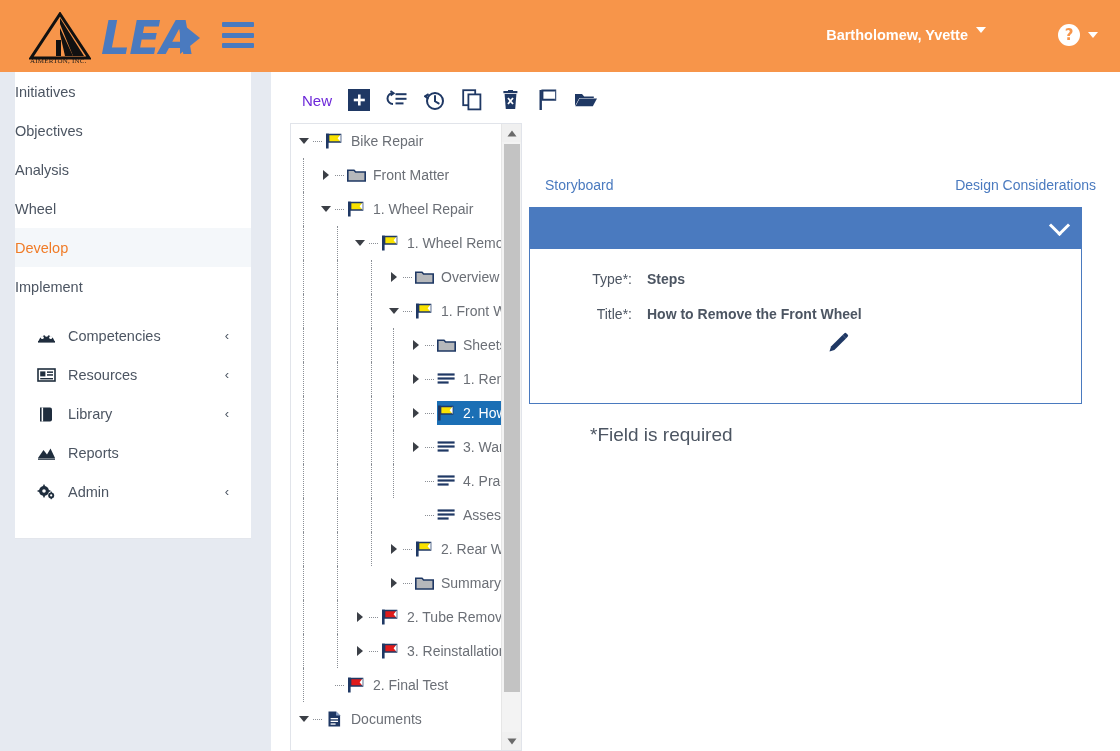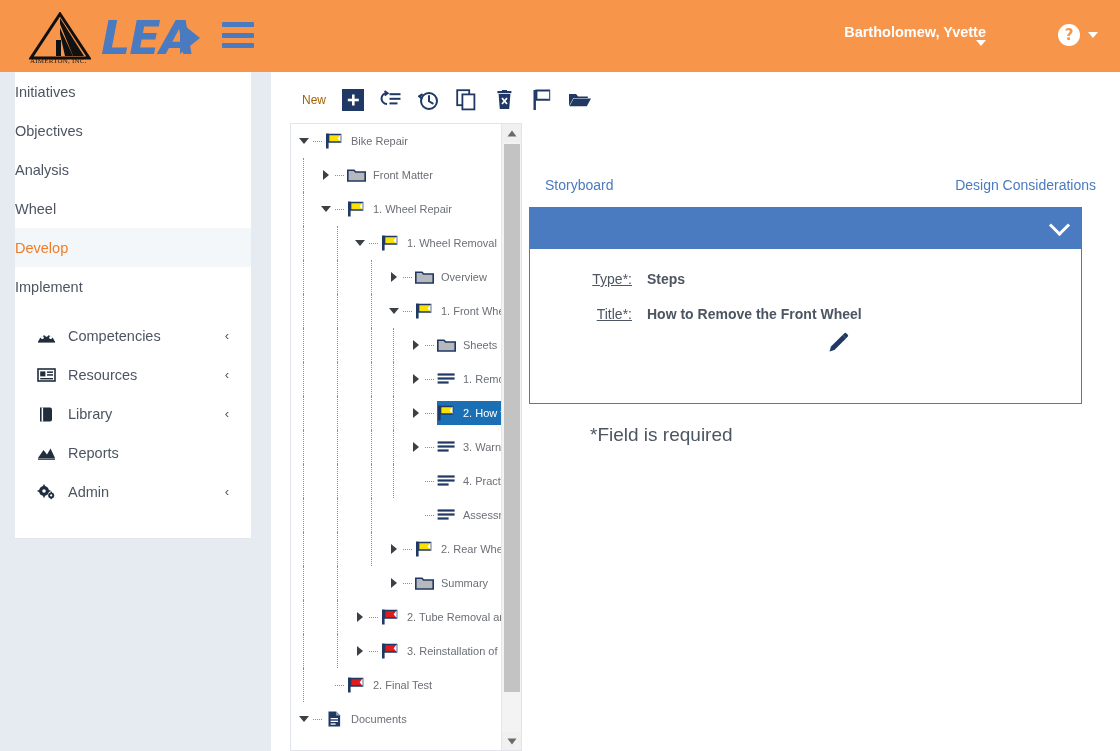--- a/index.html
+++ b/index.html
@@ -52,21 +52,21 @@
     cursor: pointer;
   }
   .hamburger span { display: block; height: 5px; background: #4a7abf; border-radius: 1px; }
 
   .header-right {
     margin-left: auto; display: flex; align-items: center;
     margin-right: 22px; margin-bottom: 2px;
   }
   .user-menu {
     color: #ffffff; font-weight: 700; font-size: 14.5px;
-    display: flex; align-items: flex-end; cursor: pointer; flex-direction: column;
+    display: flex; align-items: flex-start; cursor: pointer;
   }
   .caret-dn {
     width: 0; height: 0; margin-left: 8px;
     border-left: 5px solid transparent;
     border-right: 5px solid transparent;
     border-top: 6px solid #ffffff;
   }
   .help-wrap { display: flex; align-items: center; margin-left: 72px; cursor: pointer; }
   .help-circle {
     width: 22px; height: 22px; border-radius: 50%;
@@ -113,21 +113,21 @@
     position: absolute; left: 271px; top: 0;
     width: 849px; height: 679px;
     background: #ffffff;
   }
 
   
   .toolbar {
     position: absolute; left: 31px; top: 16px;
     display: flex; align-items: center; gap: 14px;
   }
-  .tb-new { color: #a16207; font-size: 12px; margin-right: 2px; }
+  .tb-new { color: #6d28d9; font-size: 15px; margin-right: 2px; }
   .tb-plus {
     width: 22px; height: 22px; background: #1f3864;
     display: flex; align-items: center; justify-content: center;
     cursor: pointer;
   }
   .tb-plus::before, .tb-plus::after { content: ""; position: absolute; background: #ffffff; }
   .tb-btn {
     width: 24px; height: 24px; display: flex;
     align-items: center; justify-content: center;
     cursor: pointer; color: #1f3864;
@@ -141,21 +141,21 @@
     border: 1px solid #e1e4ea;
     overflow: hidden;
   }
   .tree-inner {
     position: absolute; left: 0; top: 0;
     width: 211px; height: 628px; overflow: hidden;
   }
   .tree-row {
     position: relative; height: 34px;
     display: flex; align-items: center;
-    white-space: nowrap; font-size: 11px; color: #6b6f76;
+    white-space: nowrap; font-size: 14px; color: #6b6f76;
   }
   .tree-row .hit {
     display: flex; align-items: center; height: 24px;
     padding-right: 6px;
   }
   .tree-row.selected .hit { background: #1b6fb5; }
   .tree-row.selected .tree-label { color: #ffffff; }
   .expander {
     width: 14px; height: 14px; margin-right: 2px;
     display: flex; align-items: center; justify-content: center;
@@ -227,21 +227,21 @@
   }
   .chev-dn {
     width: 15px; height: 15px;
     border-right: 3px solid #ffffff; border-bottom: 3px solid #ffffff;
     transform: rotate(45deg); margin-bottom: 6px;
   }
   .card-body { position: relative; padding-top: 22px; }
   .field-row { display: flex; align-items: baseline; margin-bottom: 19px; }
   .field-label {
     width: 117px; text-align: right; padding-right: 15px;
-    font-size: 14px; color: #4c5562; text-decoration: underline;
+    font-size: 14px; color: #4c5562;
   }
   .field-value { font-size: 14px; color: #4c5562; font-weight: bold; }
   .edit-pencil {
     position: absolute; left: 296px; top: 82px;
     cursor: pointer;
   }
   .req-note {
     position: absolute; left: 319px; top: 352px;
     font-size: 19px; color: #4c5562;
   }

